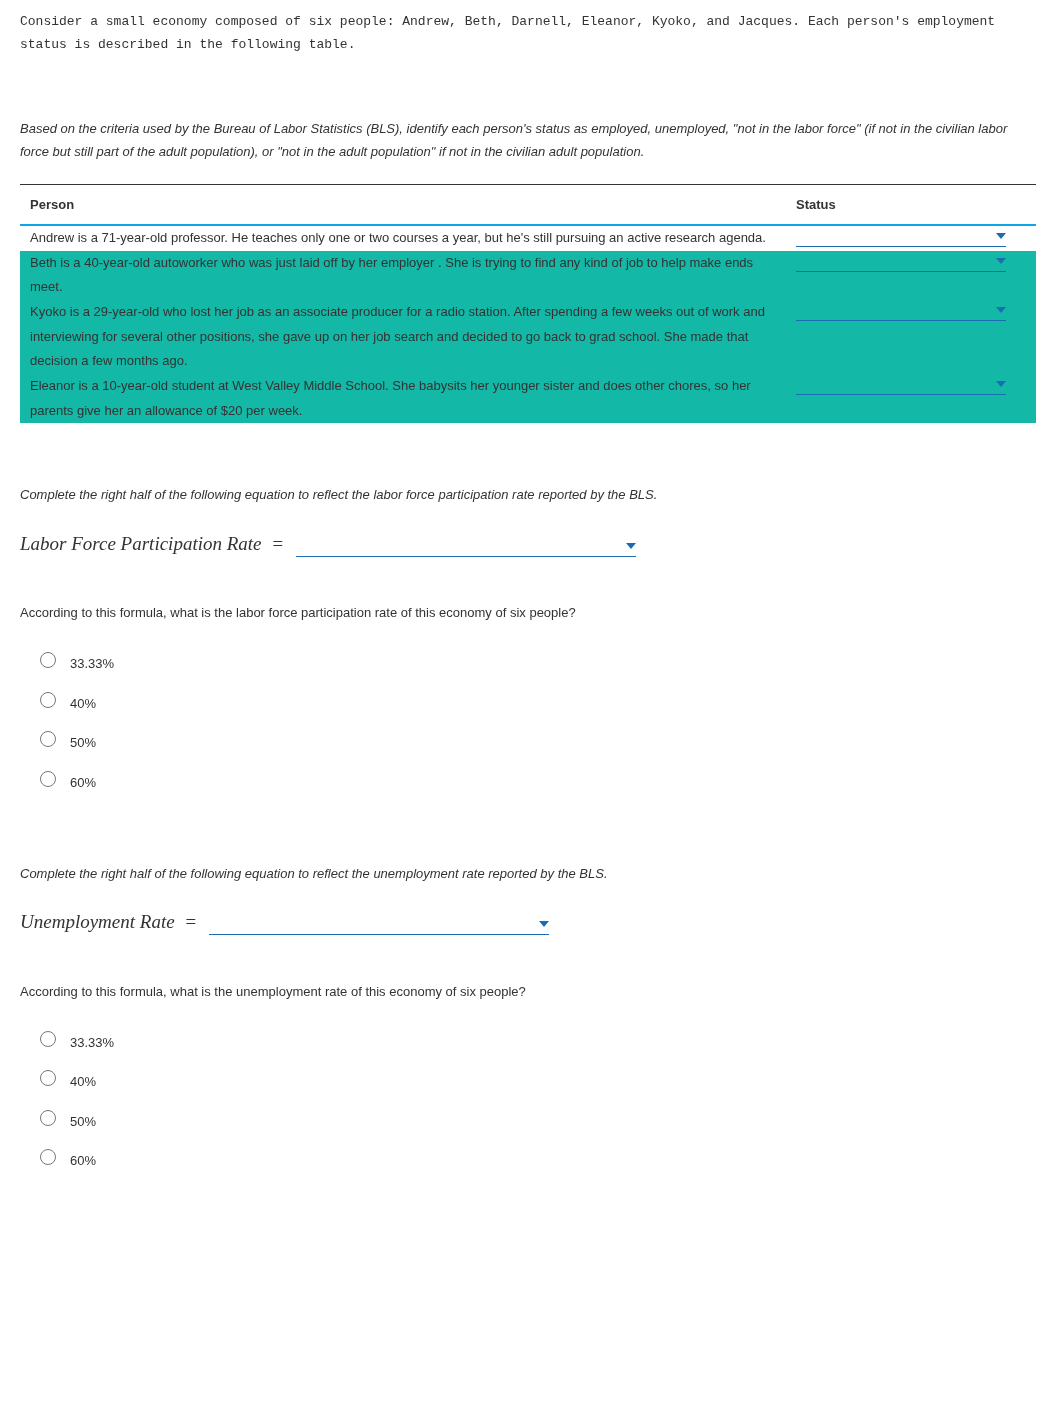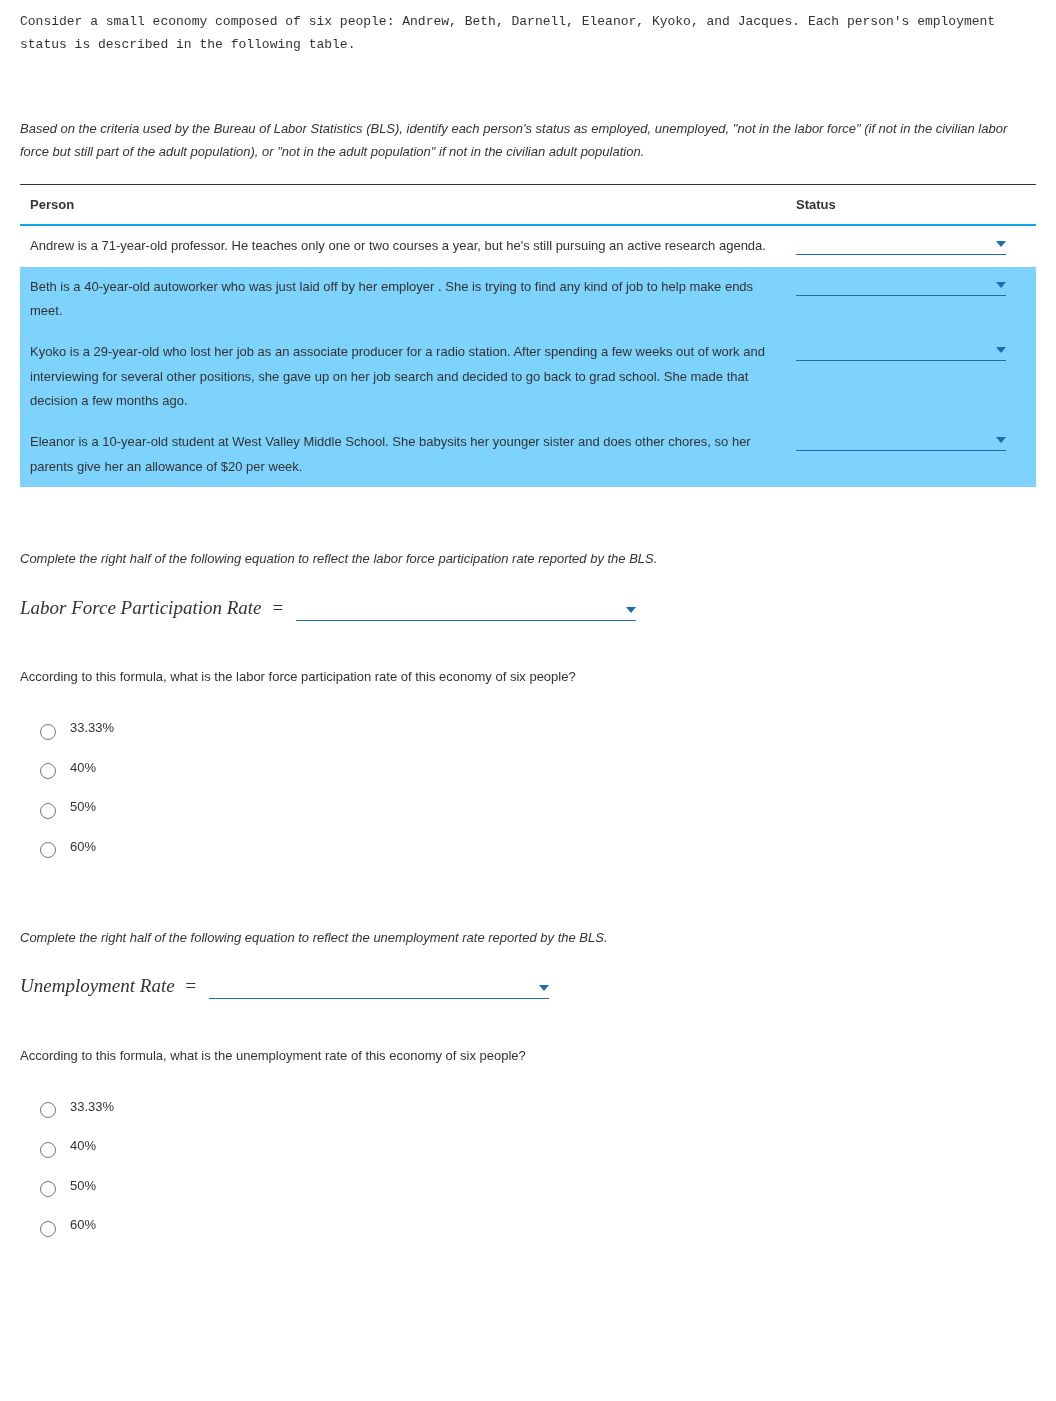--- a/index.html
+++ b/index.html
@@ -29,26 +29,26 @@
     text-align: left;
     font-weight: bold;
     padding: 8px 10px;
     border-top: 1px solid #333;
     border-bottom: 2px solid #0ea5e9;
   }
   .status-table th.status-col {
     width: 230px;
   }
   .status-table td {
-    padding: 8px 10px;
+    padding: 0 10px;
     vertical-align: top;
     line-height: 1.9;
   }
   .status-table tr.odd td {
-    background: #7dd3fc;
+    background: #14b8a6;
   }
   .dropdown {
     display: flex;
     align-items: center;
     justify-content: flex-end;
     border-bottom: 1px solid #1a6db3;
     height: 20px;
     cursor: pointer;
     width: 210px;
   }
@@ -80,21 +80,21 @@
   }
   .question {
     margin-bottom: 20px;
   }
   .options {
     margin-left: 20px;
     margin-bottom: 60px;
   }
   .option-row {
     display: flex;
-    align-items: flex-end;
+    align-items: flex-start;
     padding: 8px 0;
   }
   .radio {
     width: 14px;
     height: 14px;
     border: 1.5px solid #777;
     border-radius: 50%;
     margin-right: 14px;
     cursor: pointer;
     flex-shrink: 0;

